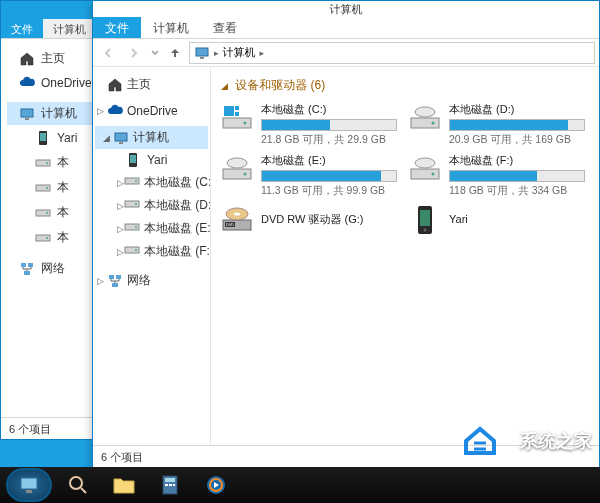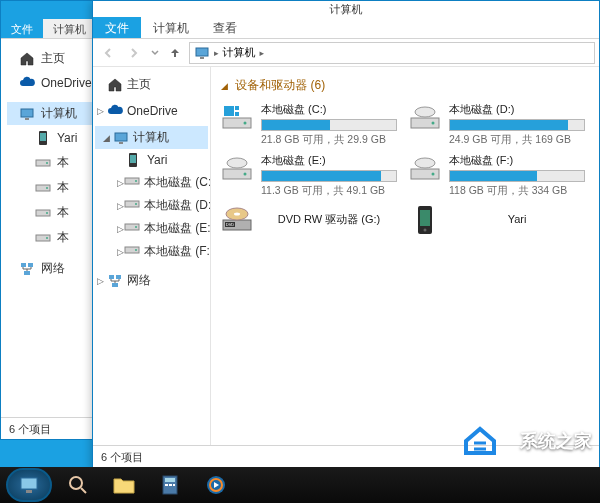--- a/index.html
+++ b/index.html
@@ -46,21 +46,21 @@
 .section-header { color: #a16207; font-size: 12px; padding: 2px 0 8px 0; cursor: pointer; }
 .section-header .tri { font-size: 9px; margin-right: 4px; }
 .drives { display: flex; flex-wrap: wrap; gap: 6px 12px; }
 .drive { width: 176px; display: flex; gap: 8px; cursor: pointer; }
 .drive-icon { width: 32px; height: 32px; flex-shrink: 0; }
 .drive-info { flex: 1; font-size: 11px; }
 .drive-name { color: #222; margin-bottom: 2px; }
 .drive-bar { height: 12px; border: 1px solid #b8b8b8; background: #eaeaea; margin-bottom: 2px; }
 .drive-fill { height: 100%; background: #26a0da; }
 .drive-stats { color: #6a6a6a; font-size: 10.5px; }
-.drive.simple .drive-info { display: flex; align-items: center; height: 32px; justify-content: center; }
+.drive.simple .drive-info { display: flex; align-items: center; height: 32px; }
 
 .wf-statusbar { position: absolute; bottom: 0; left: 0; right: 0; height: 22px; border-top: 1px solid #d4d4d4; font-size: 11px; padding: 4px 8px; color: #333; background: #fff; }
 
 
 .taskbar { position: absolute; bottom: 0; left: 0; right: 0; height: 36px; background: linear-gradient(#1a1a1a,#0a0a0a); display: flex; align-items: center; padding: 0 6px; gap: 6px; }
 .tb-item { width: 40px; height: 30px; display: flex; align-items: center; justify-content: center; border-radius: 2px; cursor: pointer; }
 .start { width: 46px; height: 34px; border: 2px solid #0a5a8a; border-radius: 18px; background: radial-gradient(#2a6a9a,#083a5a); }
 
 .watermark { position: absolute; right: 8px; bottom: 40px; display: flex; align-items: center; gap: 18px; pointer-events: none; }
 .watermark .logo { width: 44px; height: 44px; }
@@ -317,38 +317,38 @@
                 <rect x="2" y="16" width="28" height="10" fill="#d8d8d8" stroke="#888"></rect>
                 <circle cx="24" cy="21" r="1.5" fill="#4a8"></circle>
                 <ellipse cx="16" cy="10" rx="10" ry="5" fill="#e8e8e8" stroke="#999"></ellipse>
               </svg>
           </div>
           <div class="drive-info">
             <div class="drive-name">本地磁盘 (D:)</div>
             <div class="drive-bar">
                 <div class="drive-fill" style="width: 88%;"></div>
               </div>
-            <div class="drive-stats">24.9 GB 可用，共 169 GB</div>
+            <div class="drive-stats">20.9 GB 可用，共 169 GB</div>
           </div>
         </div>
 
         <div class="drive">
           <div class="drive-icon">
             <svg width="32" height="32" viewBox="0 0 32 32">
                 <rect x="2" y="16" width="28" height="10" fill="#d8d8d8" stroke="#888"></rect>
                 <circle cx="24" cy="21" r="1.5" fill="#4a8"></circle>
                 <ellipse cx="16" cy="10" rx="10" ry="5" fill="#e8e8e8" stroke="#999"></ellipse>
               </svg>
           </div>
           <div class="drive-info">
             <div class="drive-name">本地磁盘 (E:)</div>
             <div class="drive-bar">
                 <div class="drive-fill" style="width: 89%;"></div>
               </div>
-            <div class="drive-stats">11.3 GB 可用，共 49.1 GB</div>
+            <div class="drive-stats">11.3 GB 可用，共 99.9 GB</div>
           </div>
         </div>
 
         <div class="drive">
           <div class="drive-icon">
             <svg width="32" height="32" viewBox="0 0 32 32">
                 <rect x="2" y="16" width="28" height="10" fill="#d8d8d8" stroke="#888"></rect>
                 <circle cx="24" cy="21" r="1.5" fill="#4a8"></circle>
                 <ellipse cx="16" cy="10" rx="10" ry="5" fill="#e8e8e8" stroke="#999"></ellipse>
               </svg>

